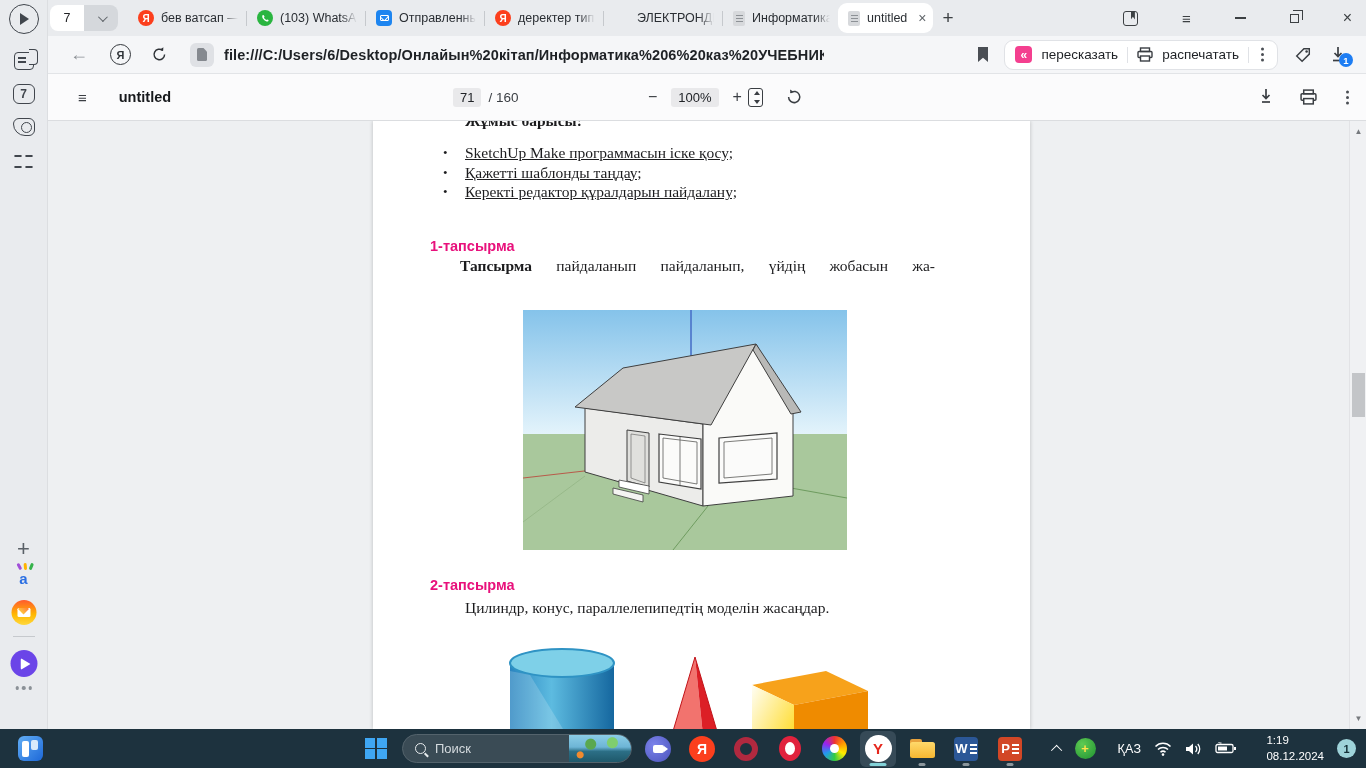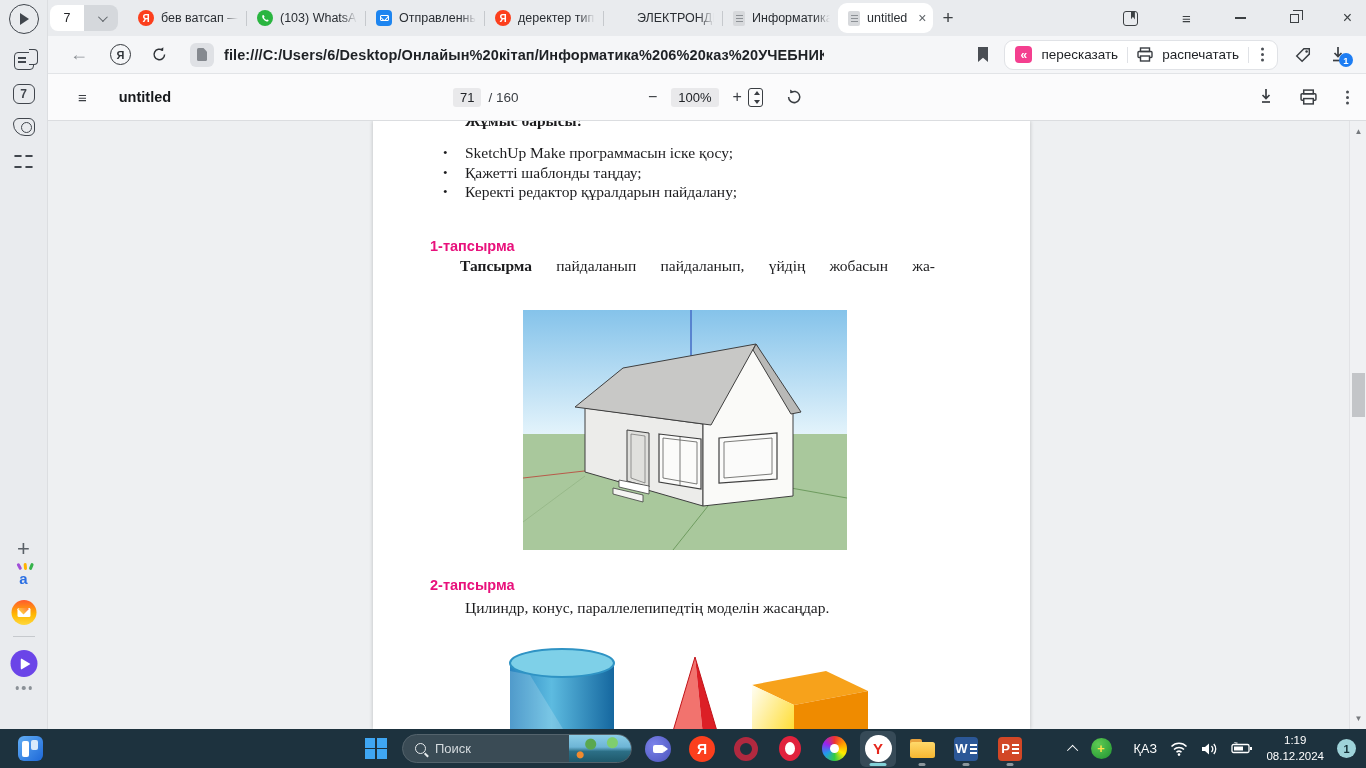--- a/index.html
+++ b/index.html
@@ -97,21 +97,21 @@
   .fit-ic { width:15px; height:19px; border:1.6px solid #3a3e43; border-radius:3px; position:relative; }
   .fit-ic::before { content:""; position:absolute; left:4.5px; top:2px; width:0; height:0; border-left:3px solid transparent; border-right:3px solid transparent; border-bottom:4px solid #3a3e43; }
   .fit-ic::after { content:""; position:absolute; left:4.5px; bottom:2px; width:0; height:0; border-left:3px solid transparent; border-right:3px solid transparent; border-top:4px solid #3a3e43; }
   .pdf-right { position:absolute; right:14px; display:flex; align-items:center; gap:26px; }
 
   
   .viewer { position:absolute; left:48px; top:121px; right:0; bottom:39px; background:#eef0f2; overflow:hidden; }
   .page { position:absolute; left:325px; top:0; width:657px; height:608px; background:#fff; box-shadow:0 0 4px rgba(0,0,0,.22); overflow:hidden; font-family:"Liberation Serif","DejaVu Serif",serif; color:#1c1c1e; }
   .work-heading { position:absolute; left:92px; top:-9px; font-weight:700; font-size:15.5px; }
   .bullets { position:absolute; left:70px; top:22px; list-style:none; }
-  .bullets li { position:relative; padding-left:22px; font-size:15.5px; line-height:19.5px; }
+  .bullets li { position:relative; padding-left:22px; font-size:15.5px; line-height:19.5px;text-decoration:underline; }
   .bullets li::before { content:"•"; position:absolute; left:0; font-size:13px; }
   .task-h { position:absolute; left:57px; font-family:"Liberation Sans","DejaVu Sans",sans-serif; font-weight:700; font-size:14.5px; color:#e8117c; }
   .t1h { top:117px; } .t2h { top:456px; }
   .para1 { position:absolute; left:57px; top:136px; width:505px; font-size:15.5px; }
   .para1 .l1 { text-align:justify; text-align-last:justify; padding-left:30px; }
   .para1 .l2 { margin-top:2px; }
   .t2text { position:absolute; left:92px; top:478px; font-size:15.5px; }
   .bold { font-weight:700; }
   .house-img { position:absolute; left:150px; top:189px; width:324px; height:240px; }
   .shapes-img { position:absolute; left:117px; top:524px; width:385px; height:120px; }
@@ -156,21 +156,21 @@
   .folder-ic::after { content:""; position:absolute; left:0; top:2.5px; width:25px; height:16px; background:linear-gradient(180deg,#ffd96b,#f7b731); border-radius:2.5px; }
   .office-ic { width:24px; height:24px; border-radius:4px; color:#fff; font-weight:700; font-size:13px; display:flex; align-items:center; justify-content:center; gap:2px; }
   .office-ic .lines { display:flex; flex-direction:column; gap:2px; }
   .office-ic .lines i { width:7px; height:2px; background:#fff; }
   .word-ic { background:#2b5797; }
   .ppt-ic { background:#d24726; }
   .tb-tray { position:absolute; right:10px; display:flex; align-items:center; gap:13px; color:#fff; }
   .chev-up { width:8px; height:8px; border-left:1.7px solid #fff; border-top:1.7px solid #fff; transform:rotate(45deg) translateY(2px); }
   .av-ic { width:21px; height:21px; border-radius:50%; background:radial-gradient(circle at 35% 30%, #5ecb53, #1f9231); color:#ffe24a; font-size:13px; font-weight:700; display:flex; align-items:center; justify-content:center; }
   .lang { font-size:12.5px; letter-spacing:.3px;padding-left:9px; }
-  .clock { text-align:center; font-size:11.5px; line-height:1.35; }
+  .clock { text-align:left; font-size:11.5px; line-height:1.35;margin-left:16px; }
   .notif-badge { width:19px; height:19px; border-radius:50%; background:#9ed3d9; color:#143038; font-size:11px; font-weight:700; display:flex; align-items:center; justify-content:center; }
 
   svg.ic { display:block; }
 </style>
 </head>
 <body>
 
 <div class="browser">
 
   <div class="sidebar">

